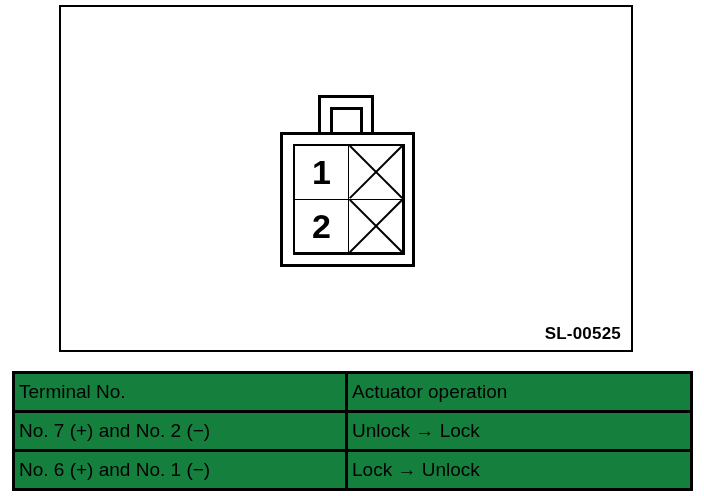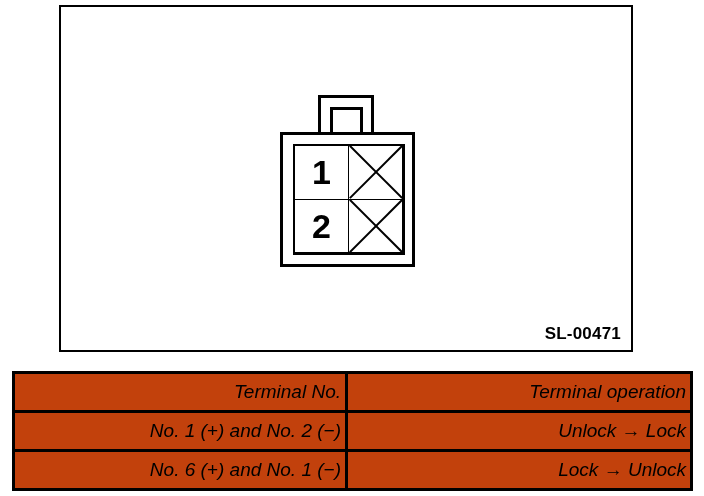--- a/index.html
+++ b/index.html
@@ -146,30 +146,29 @@
     top: 371px;
     width: 678px;
     border-collapse: collapse;
     table-layout: fixed;
   }
   .spec-table col.col-terminal { width: 333px; }
   .spec-table col.col-operation { width: 345px; }
   .spec-table th,
   .spec-table td {
     border: 3px solid #000000;
-    text-align: right;
+    text-align: left;
     vertical-align: middle;
     height: 36px;
     padding: 0 4px;
     font-size: 19px;
     font-weight: normal;
     font-family: "Liberation Sans", sans-serif;
     white-space: nowrap;
-    background: #c2410c;
-    font-style: italic;
+    background: #15803d;
   }
   .spec-table th { font-weight: normal; }
 </style>
 </head>
 <body>
 
 <div id="page">
 
   <div class="figure-frame">
 
@@ -194,37 +193,37 @@
           </div>
 
           <div class="cell xmark">
             <span class="cell-num"></span>
           </div>
 
         </div>
       </div>
     </div>
 
-    <div class="figure-code">SL-00471</div>
+    <div class="figure-code">SL-00525</div>
   </div>
 
   <table class="spec-table">
     <colgroup>
       <col class="col-terminal">
       <col class="col-operation">
     </colgroup>
     <thead>
       <tr>
         <th>Terminal No.</th>
-        <th>Terminal operation</th>
+        <th>Actuator operation</th>
       </tr>
     </thead>
     <tbody>
       <tr>
-        <td>No. 1 (+) and No. 2 (−)</td>
+        <td>No. 7 (+) and No. 2 (−)</td>
         <td>Unlock → Lock</td>
       </tr>
       <tr>
         <td>No. 6 (+) and No. 1 (−)</td>
         <td>Lock → Unlock</td>
       </tr>
     </tbody>
   </table>
 
 </div>

